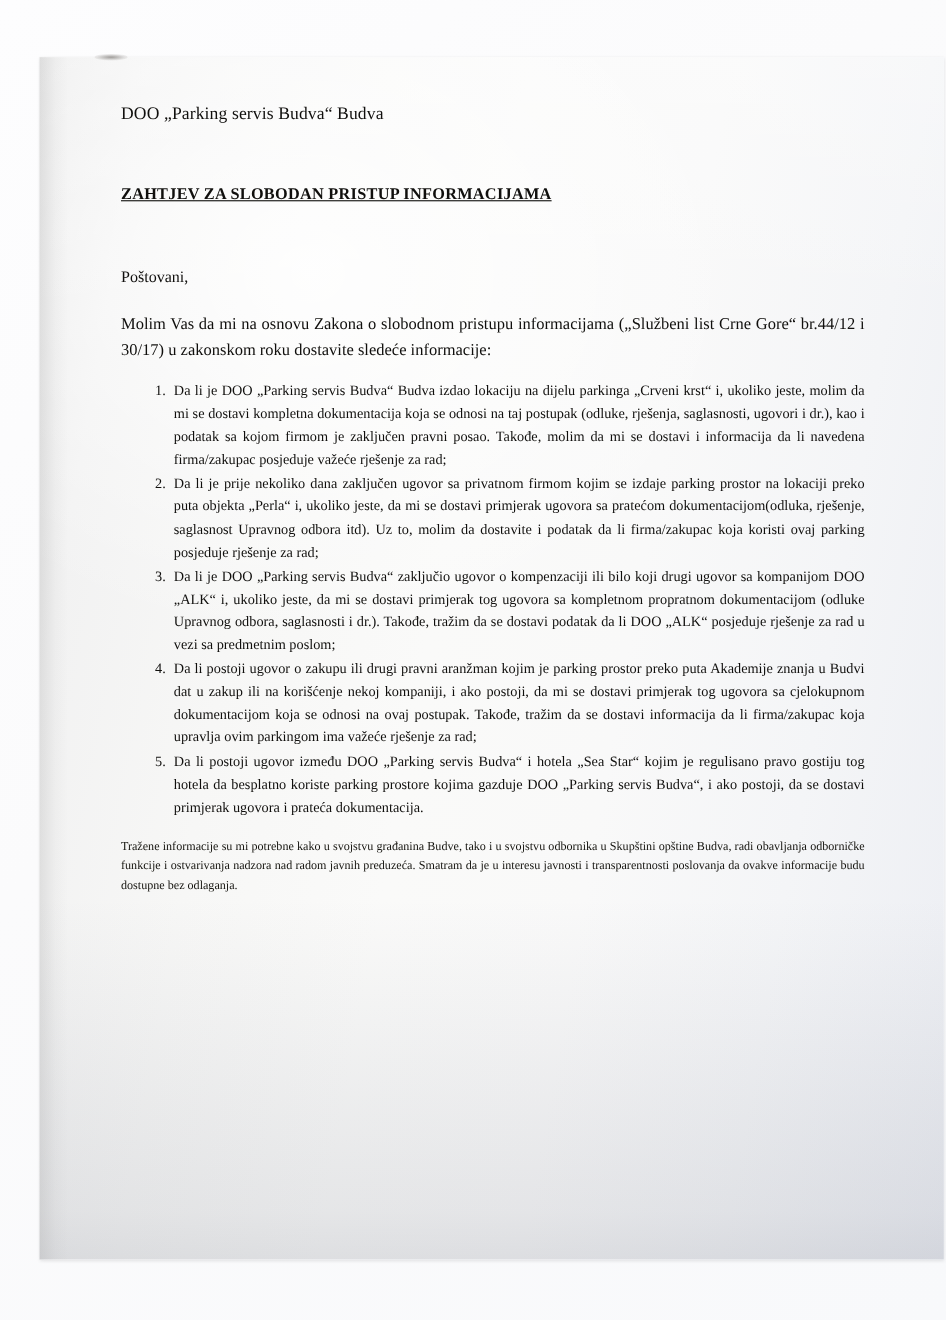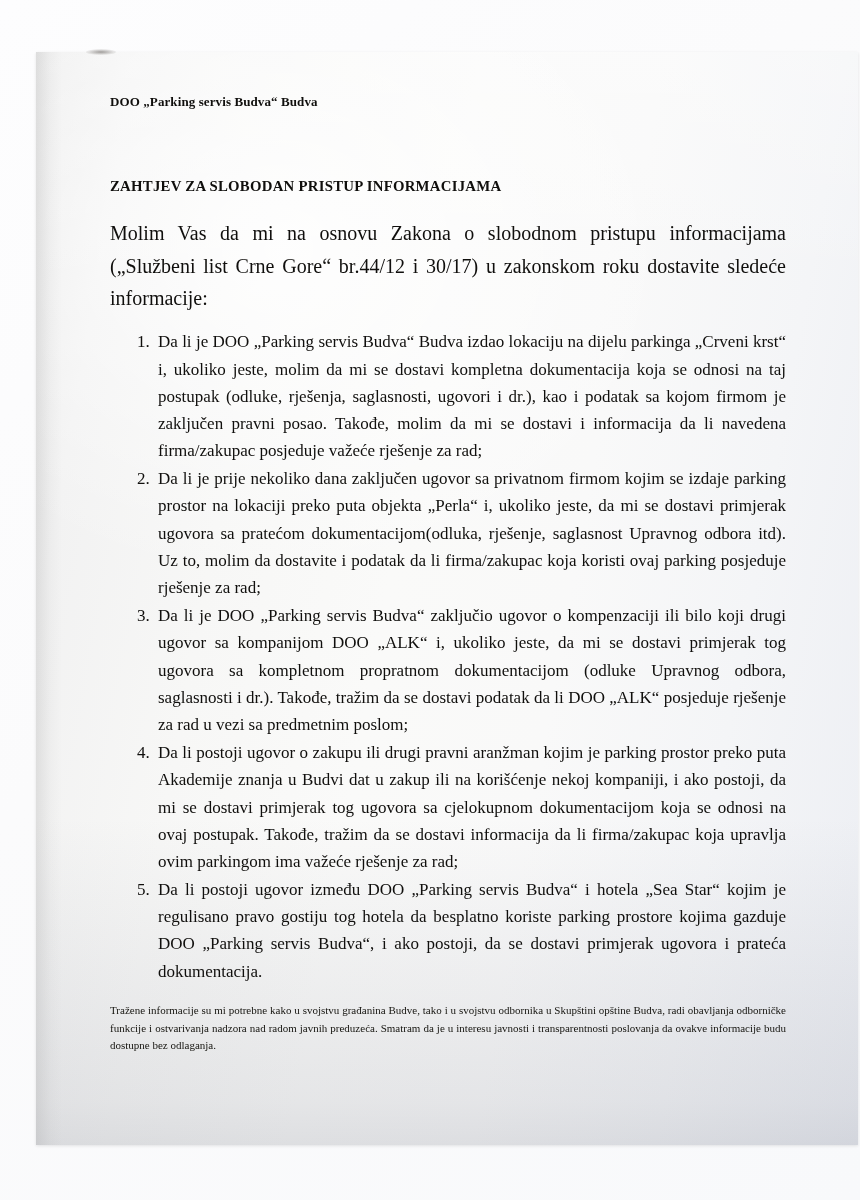--- a/index.html
+++ b/index.html
@@ -74,50 +74,51 @@
   .content {
     position: absolute;
     left: 74px;
     top: 40px;
     width: 676px;
     color: #100f0d;
   }
 
   .letterhead {
     font-family: "Liberation Serif", serif;
-    font-weight: bold;
-    font-size: 13px;
+    font-weight: normal;
+    font-size: 16px;
     line-height: 1.55;
     letter-spacing: 0.1px;
   }
   .letterhead div { white-space: nowrap; }
 
   .doc-title {
-    margin-top: 66px;
+    margin-top: 52px;
     font-weight: bold;
     font-size: 14.8px;
     letter-spacing: 0.25px;
+    text-decoration: underline;
   }
 
   .salutation {
     margin-top: 58px;
     font-size: 14.6px;
   }
 
   .intro {
     margin-top: 22px;
-    font-size: 20px;
+    font-size: 15px;
     line-height: 1.62;
     text-align: justify;
   }
 
   ol.requests {
     margin: 14px 0 0 0;
     padding-left: 44px;
-    font-size: 17px;
+    font-size: 13px;
     line-height: 1.60;
   }
   ol.requests > li {
     text-align: justify;
     margin-bottom: 1px;
     padding-left: 4px;
   }
   ol.requests > li::marker {
     font-weight: normal;
   }
@@ -141,20 +142,21 @@
   <div class="page-nick"></div>
 
   <div class="content">
 
     <div class="letterhead">
       <div>DOO „Parking servis Budva“ Budva</div>
     </div>
 
     <div class="doc-title">ZAHTJEV ZA SLOBODAN PRISTUP INFORMACIJAMA</div>
 
+    <div class="salutation">Poštovani,</div>
 
     <div class="intro">Molim Vas da mi na osnovu Zakona o slobodnom pristupu informacijama („Službeni list Crne Gore“ br.44/12 i 30/17) u zakonskom roku dostavite sledeće informacije:</div>
 
     <ol class="requests">
       <li>Da li je DOO „Parking servis Budva“ Budva izdao lokaciju na dijelu parkinga „Crveni krst“ i, ukoliko jeste, molim da mi se dostavi kompletna dokumentacija koja se odnosi na taj postupak (odluke, rješenja, saglasnosti, ugovori i dr.), kao i podatak sa kojom firmom je zaključen pravni posao. Takođe, molim da mi se dostavi i informacija da li navedena firma/zakupac posjeduje važeće rješenje za rad;</li>
       <li>Da li je prije nekoliko dana zaključen ugovor sa privatnom firmom kojim se izdaje parking prostor na lokaciji preko puta objekta „Perla“ i, ukoliko jeste, da mi se dostavi primjerak ugovora sa pratećom dokumentacijom(odluka, rješenje, saglasnost Upravnog odbora itd). Uz to, molim da dostavite i podatak da li firma/zakupac koja koristi ovaj parking posjeduje rješenje za rad;</li>
       <li>Da li je DOO „Parking servis Budva“ zaključio ugovor o kompenzaciji ili bilo koji drugi ugovor sa kompanijom DOO „ALK“ i, ukoliko jeste, da mi se dostavi primjerak tog ugovora sa kompletnom propratnom dokumentacijom (odluke Upravnog odbora, saglasnosti i dr.). Takođe, tražim da se dostavi podatak da li DOO „ALK“ posjeduje rješenje za rad u vezi sa predmetnim poslom;</li>
       <li>Da li postoji ugovor o zakupu ili drugi pravni aranžman kojim je parking prostor preko puta Akademije znanja u Budvi dat u zakup ili na korišćenje nekoj kompaniji, i ako postoji, da mi se dostavi primjerak tog ugovora sa cjelokupnom dokumentacijom koja se odnosi na ovaj postupak. Takođe, tražim da se dostavi informacija da li firma/zakupac koja upravlja ovim parkingom ima važeće rješenje za rad;</li>
       <li>Da li postoji ugovor između DOO „Parking servis Budva“ i hotela „Sea Star“ kojim je regulisano pravo gostiju tog hotela da besplatno koriste parking prostore kojima gazduje DOO „Parking servis Budva“, i ako postoji, da se dostavi primjerak ugovora i prateća dokumentacija.</li>
     </ol>

